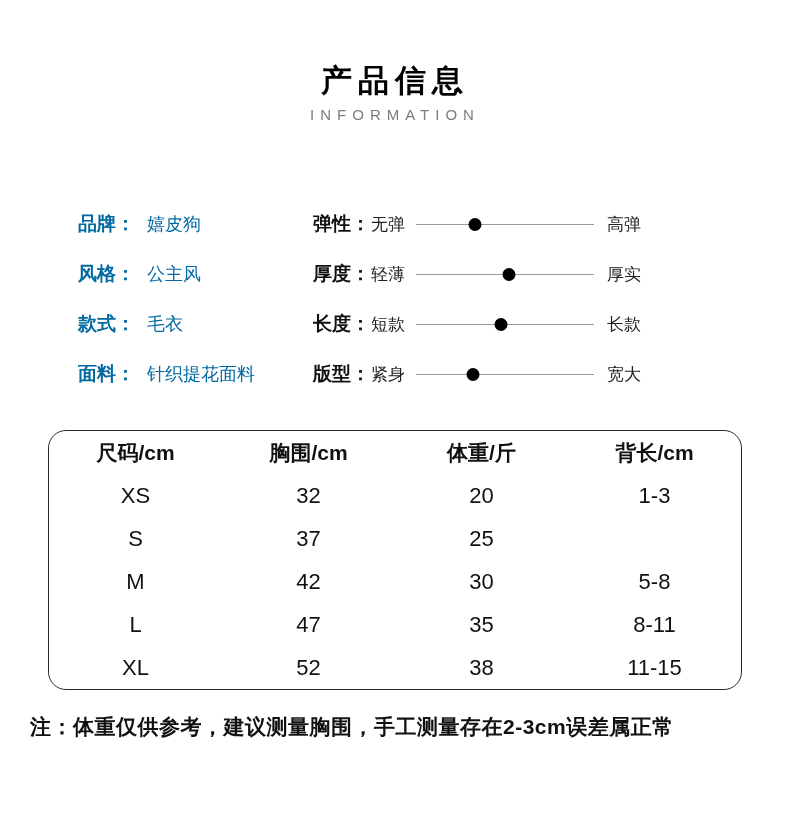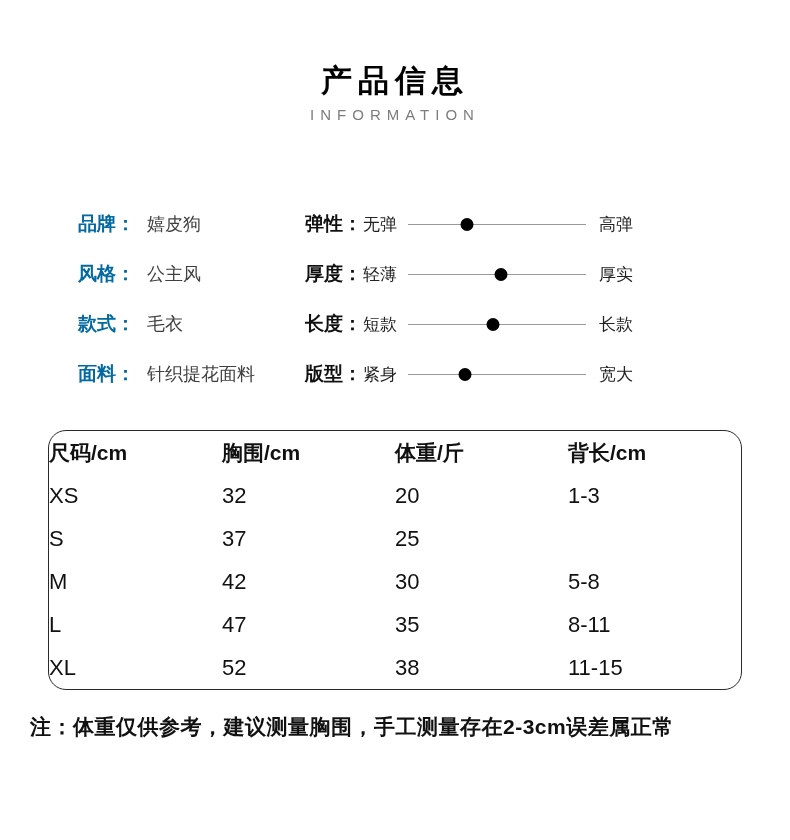--- a/index.html
+++ b/index.html
@@ -21,24 +21,24 @@
   .subtitle {
     margin-top: 4px; font-size: 15px; letter-spacing: 6px;
     color: #7d7d7d; font-weight: 400;
   }
 
   
   .info { display: flex; margin-top: 76px; }
   .attrs { width: 305px; padding-left: 78px; display: flex; flex-direction: column; }
   .attr-row { height: 50px; display: flex; align-items: center; }
   .attr-label { font-size: 19px; font-weight: 600; color: #0369a1; white-space: nowrap; }
-  .attr-value { font-size: 18px; font-weight: 400; color: #404040; margin-left: 12px; white-space: nowrap; font-family: Liberation Serif, serif; }
+  .attr-value { font-size: 18px; font-weight: 400; color: #0369a1; margin-left: 12px; white-space: nowrap; font-family: Liberation Serif, serif; }
 
   .sliders { flex: 1; display: flex; flex-direction: column; }
-  .slider-row { height: 50px; display: flex; align-items: center; }
+  .slider-row { height: 50px; display: flex; align-items: center; margin-left: 8px; }
   .s-label { width: 58px; font-size: 19px; font-weight: 600; color: #111111; white-space: nowrap; }
   .s-left, .s-right { font-size: 17px; color: #222222; white-space: nowrap; }
   .s-left { width: 45px; }
   .s-track {
     position: relative; width: 178px; height: 13px; margin: 0 0 0 0;
     flex: none;
   }
   .s-track::before {
     content: ""; position: absolute; left: 0; right: 0; top: 6px;
     height: 1px; background: #9a9a9a;
@@ -55,21 +55,21 @@
     margin: 31px 48px 0 48px;
     height: 260px;
     border: 1px solid #2a2a2a;
     border-radius: 18px;
     display: grid;
     grid-template-rows: repeat(6, 1fr);
     overflow: hidden;
   }
   .trow {
     display: grid; grid-template-columns: repeat(4, 1fr);
-    align-items: center; 
+    align-items: center; text-align: center;
   }
   .trow .cell { font-size: 22px; font-weight: 400; color: #111111; }
   .trow.thead .cell { font-size: 21px; font-weight: 600; }
 
   
   .note {
     margin-top: 23px; padding-left: 30px;
     font-size: 21px; font-weight: 600; color: #111111;
     letter-spacing: 0.5px; white-space: nowrap;
   }

